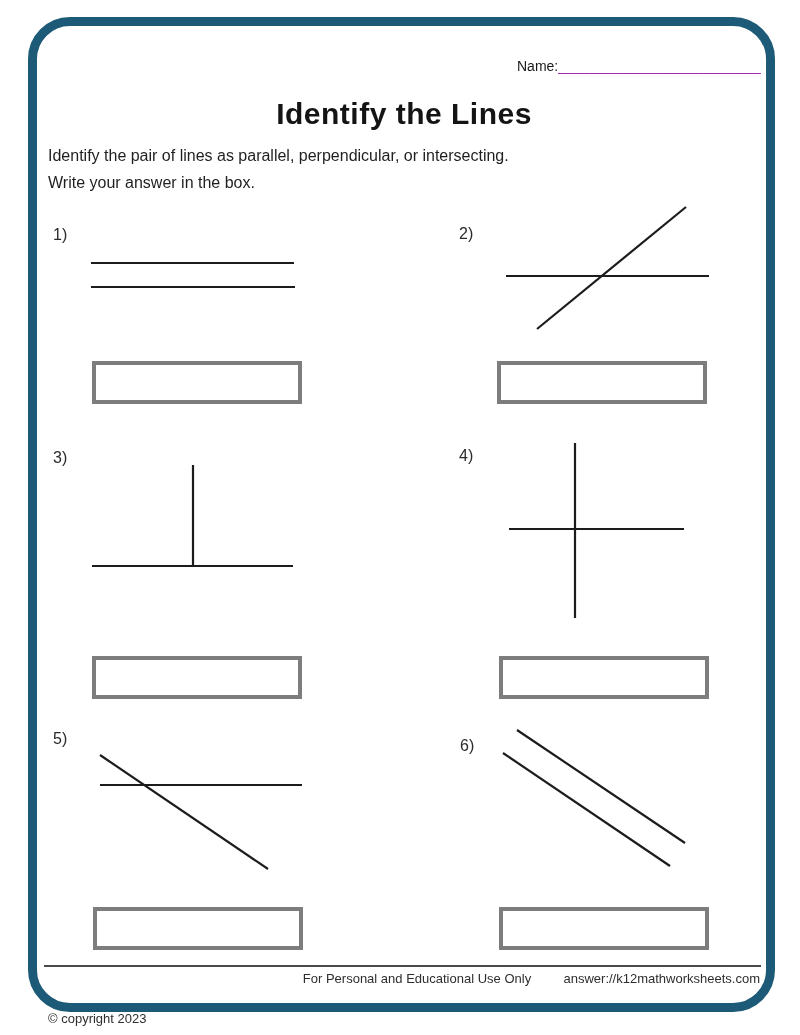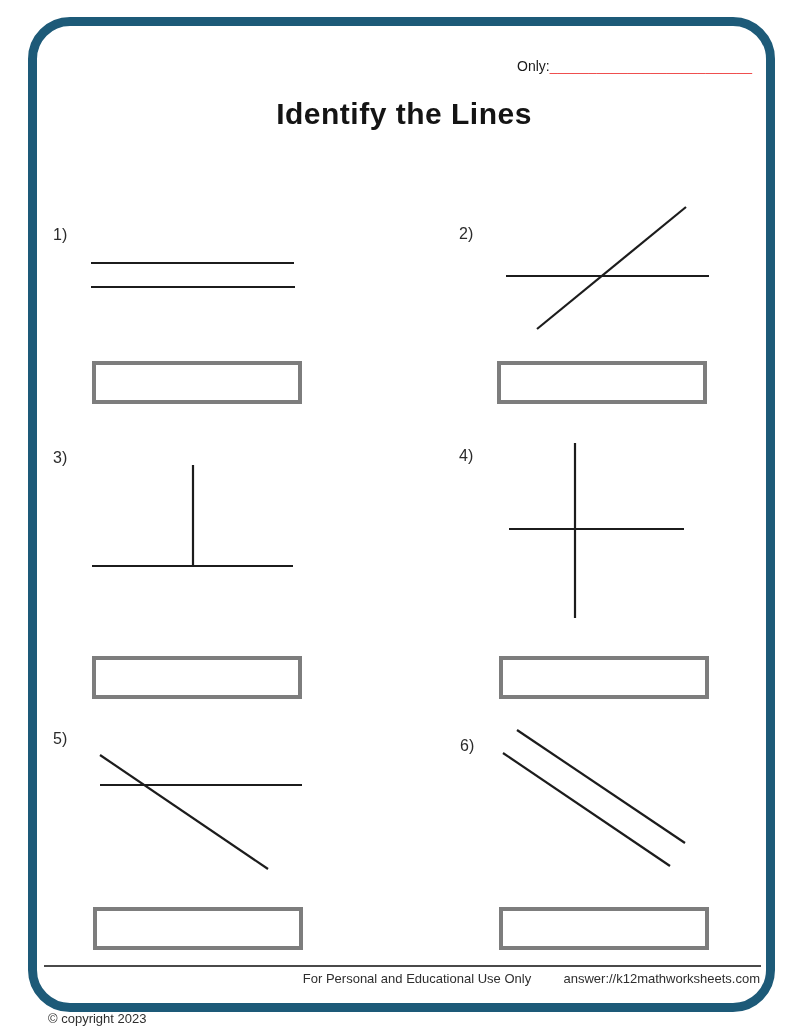--- a/index.html
+++ b/index.html
@@ -8,21 +8,21 @@
     font-family:"Liberation Sans", sans-serif; overflow:hidden;
   }
   .frame {
     position:absolute; left:28px; top:17px; width:747px; height:995px;
     border:9px solid #1d5a78; border-radius:42px; box-sizing:border-box;
   }
   .name-row {
     position:absolute; left:517px; top:58px; font-size:14px; color:#1a1a1a;
     white-space:nowrap;
   }
-  .name-blank { margin-left:0; color:#ef4444; }
+  .name-blank { margin-left:0; color:#a21caf; }
   .title {
     position:absolute; left:4px; top:97px; width:800px; text-align:center;
     font-size:30px; font-weight:bold; color:#141414; letter-spacing:0.5px;
   }
   .instructions {
     position:absolute; left:48px; top:142px; font-size:16px; color:#1f1f1f;
     line-height:27px;
   }
   .problem-label { position:absolute; font-size:16px; color:#2b2b2b; }
   .answer-box {
@@ -38,26 +38,28 @@
   .f-left { left:48px;margin-top:40px; }
   .f-center { left:0; width:800px; text-align:center;padding-left:17px; }
   .f-right { right:40px; }
 </style>
 </head>
 <body>
 
 <div class="frame"></div>
 
 <div class="name-row">
-  <span>Only:</span><span class="name-blank">__________________________</span>
+  <span>Name:</span><span class="name-blank">__________________________</span>
 </div>
 
 <div class="title">Identify the Lines</div>
 
 <div class="instructions">
+  <div>Identify the pair of lines as parallel, perpendicular, or intersecting.</div>
+  <div>Write your answer in the box.</div>
 </div>
 
 <svg id="figure-lines" width="800" height="1035">
     <g>
       <line x1="91" y1="263" x2="294" y2="263" stroke="#1c1c1c" stroke-width="2.2"></line>
       <line x1="91" y1="287" x2="295" y2="287" stroke="#1c1c1c" stroke-width="2.2"></line>
     </g>
     <g>
       <line x1="506" y1="276" x2="709" y2="276" stroke="#1c1c1c" stroke-width="2.2"></line>
       <line x1="537" y1="329" x2="686" y2="207" stroke="#1c1c1c" stroke-width="2.2"></line>

